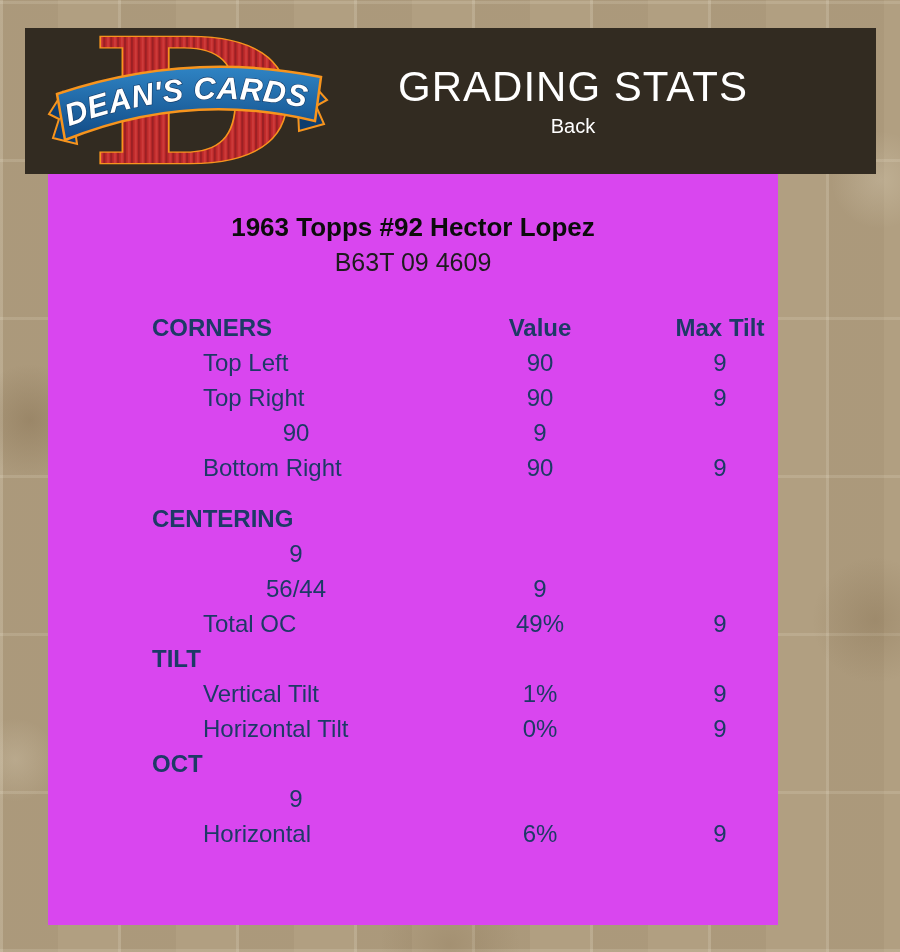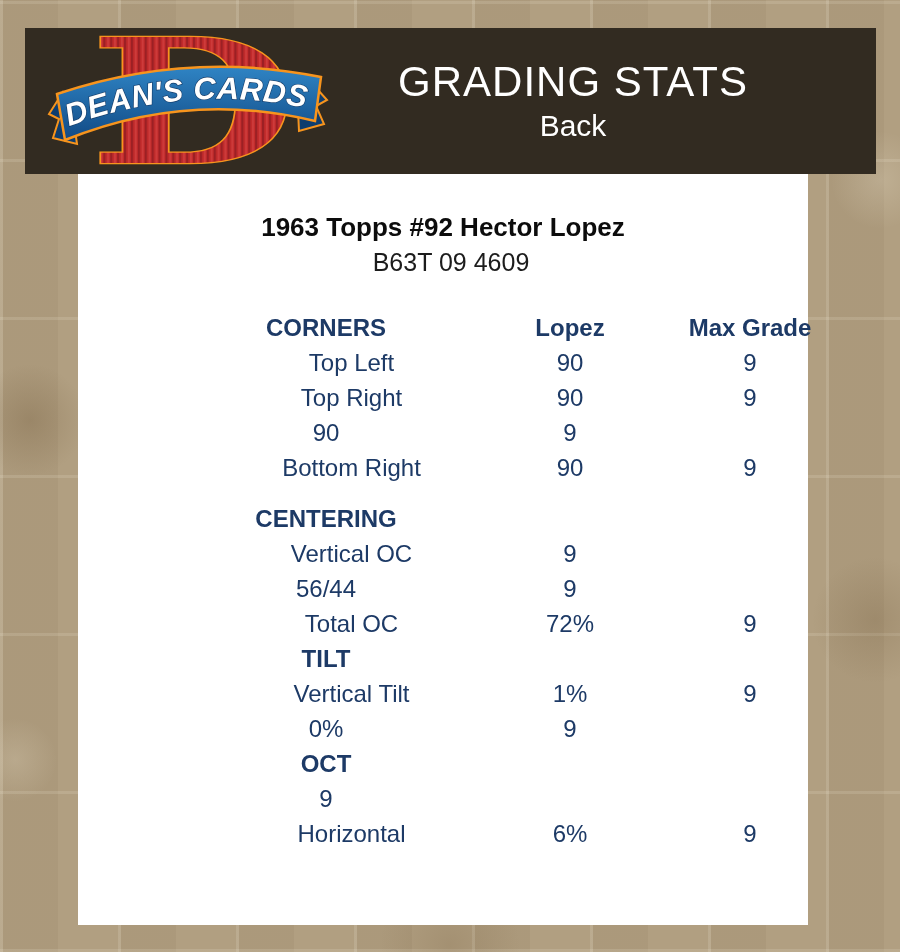--- a/index.html
+++ b/index.html
@@ -25,38 +25,38 @@
   .header-bar{
     position:absolute;left:25px;top:28px;width:851px;height:146px;
     background:#322b21;z-index:2;
   }
   .logo-wrap{position:absolute;left:22px;top:2px;width:282px;height:144px;}
   .header-text{
     position:absolute;left:245px;top:0;width:606px;height:146px;
     display:flex;flex-direction:column;align-items:center;justify-content:center;gap:8px;
   }
   .grading-title{color:#ffffff;font-size:42px;line-height:1;letter-spacing:1px;font-weight:normal;}
-  .side-label{color:#ffffff;font-size:30px;line-height:1;font-weight:normal;}
+  .side-label{color:#ffffff;font-size:20px;line-height:1;font-weight:normal;}
   .panel{
     position:absolute;left:48px;top:174px;width:730px;height:751px;
-    background:#ffffff;z-index:1;margin-left:30px;
+    background:#d946ef;z-index:1;
   }
   .card-title{
     position:absolute;top:38px;left:0;width:100%;text-align:center;
     font-size:26px;font-weight:bold;color:#0c0c0c;
   }
   .card-code{
-    position:absolute;top:74px;left:8px;width:100%;text-align:center;
+    position:absolute;top:74px;left:0;width:100%;text-align:center;
     font-size:25px;color:#1c1c1c;
   }
   .stats{position:absolute;left:104px;top:136px;width:660px;}
   .trow{display:grid;grid-template-columns:288px 200px 160px;height:35px;align-items:center;}
   .trow.gap-before{margin-top:16px;}
   .cell{font-size:24px;color:#1d3a66;white-space:nowrap;}
-  .cell.lab{text-align:center;}
+  .cell.lab{text-align:left;}
   .trow.section-head .cell.lab{font-weight:bold;}
   .trow.data-row .cell.lab{padding-left:51px;}
   .cell.val,.cell.grd{text-align:center;}
   .cell.colhead{font-weight:bold;}
 </style>
 </head>
 <body>
 
 <div class="bg-collage"></div>
 
@@ -93,22 +93,22 @@
     <div class="side-label">Back</div>
   </div>
 </div>
 
 <div class="panel">
   <div class="card-title">1963 Topps #92 Hector Lopez</div>
   <div class="card-code">B63T 09 4609</div>
   <div class="stats" id="stats-table">
       <div class="trow section-head">
         <div class="cell lab">CORNERS</div>
-        <div class="cell val colhead">Lopez</div>
-        <div class="cell grd colhead">Max Grade</div>
+        <div class="cell val colhead">Value</div>
+        <div class="cell grd colhead">Max Tilt</div>
       </div>
       <div class="trow data-row">
         <div class="cell lab">Top Left</div>
         <div class="cell val">90</div>
         <div class="cell grd">9</div>
       </div>
       <div class="trow data-row">
         <div class="cell lab">Top Right</div>
         <div class="cell val">90</div>
         <div class="cell grd">9</div>
@@ -121,43 +121,43 @@
         <div class="cell lab">Bottom Right</div>
         <div class="cell val">90</div>
         <div class="cell grd">9</div>
       </div>
       <div class="trow section-head gap-before">
         <div class="cell lab">CENTERING</div>
         <div class="cell val colhead"></div>
         <div class="cell grd colhead"></div>
       </div>
       <div class="trow data-row">
-        <div class="cell lab">Vertical OC</div>
         <div class="cell grd">9</div>
       </div>
       <div class="trow data-row">
         <div class="cell val">56/44</div>
         <div class="cell grd">9</div>
       </div>
       <div class="trow data-row">
         <div class="cell lab">Total OC</div>
-        <div class="cell val">72%</div>
+        <div class="cell val">49%</div>
         <div class="cell grd">9</div>
       </div>
       <div class="trow section-head">
         <div class="cell lab">TILT</div>
         <div class="cell val colhead"></div>
         <div class="cell grd colhead"></div>
       </div>
       <div class="trow data-row">
         <div class="cell lab">Vertical Tilt</div>
         <div class="cell val">1%</div>
         <div class="cell grd">9</div>
       </div>
       <div class="trow data-row">
+        <div class="cell lab">Horizontal Tilt</div>
         <div class="cell val">0%</div>
         <div class="cell grd">9</div>
       </div>
       <div class="trow section-head">
         <div class="cell lab">OCT</div>
         <div class="cell val colhead"></div>
         <div class="cell grd colhead"></div>
       </div>
       <div class="trow data-row">
         <div class="cell grd">9</div>

